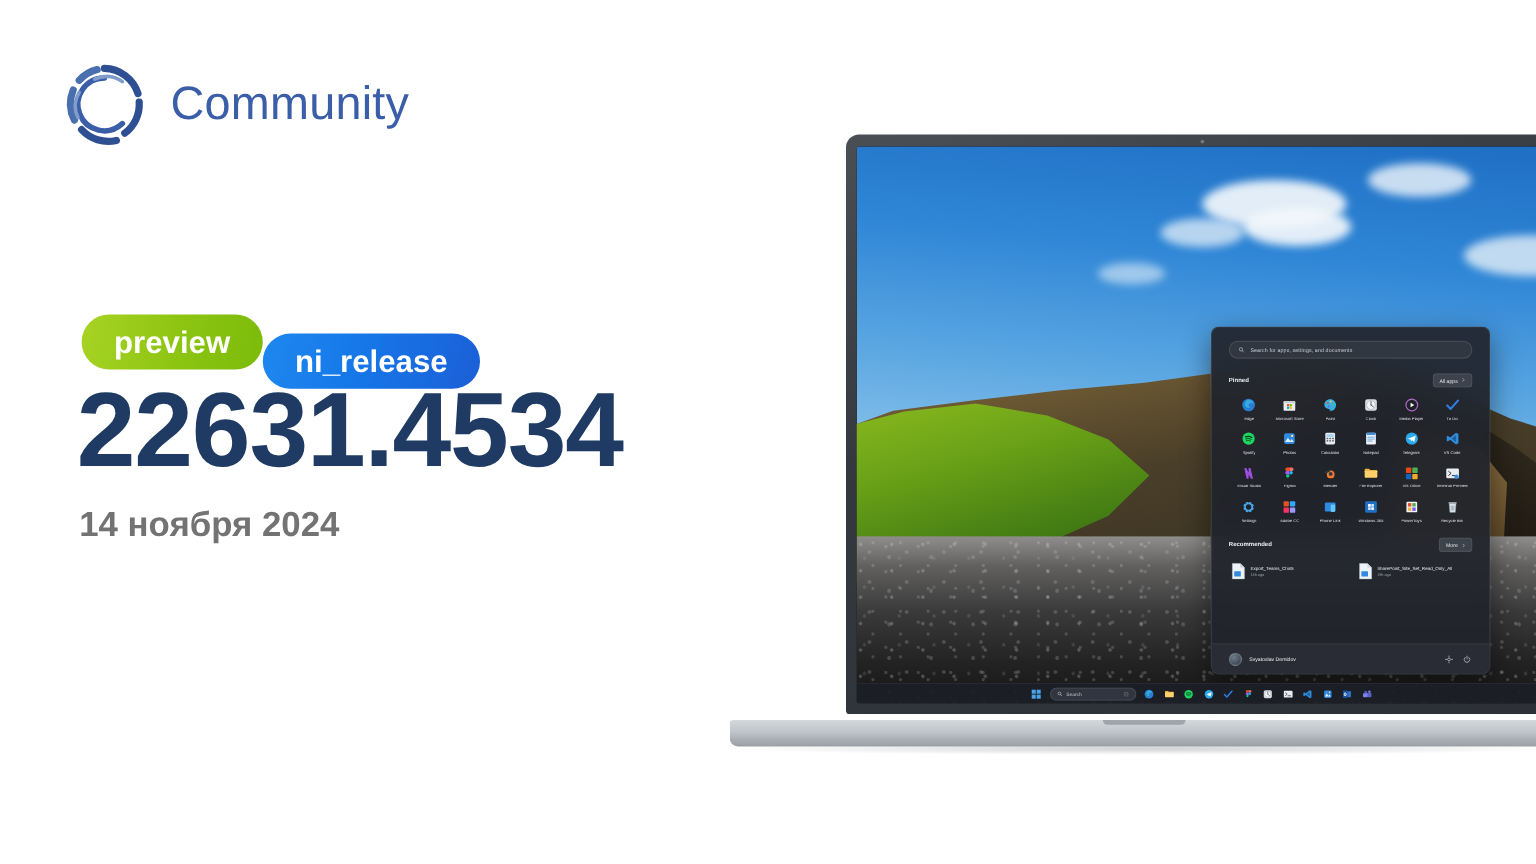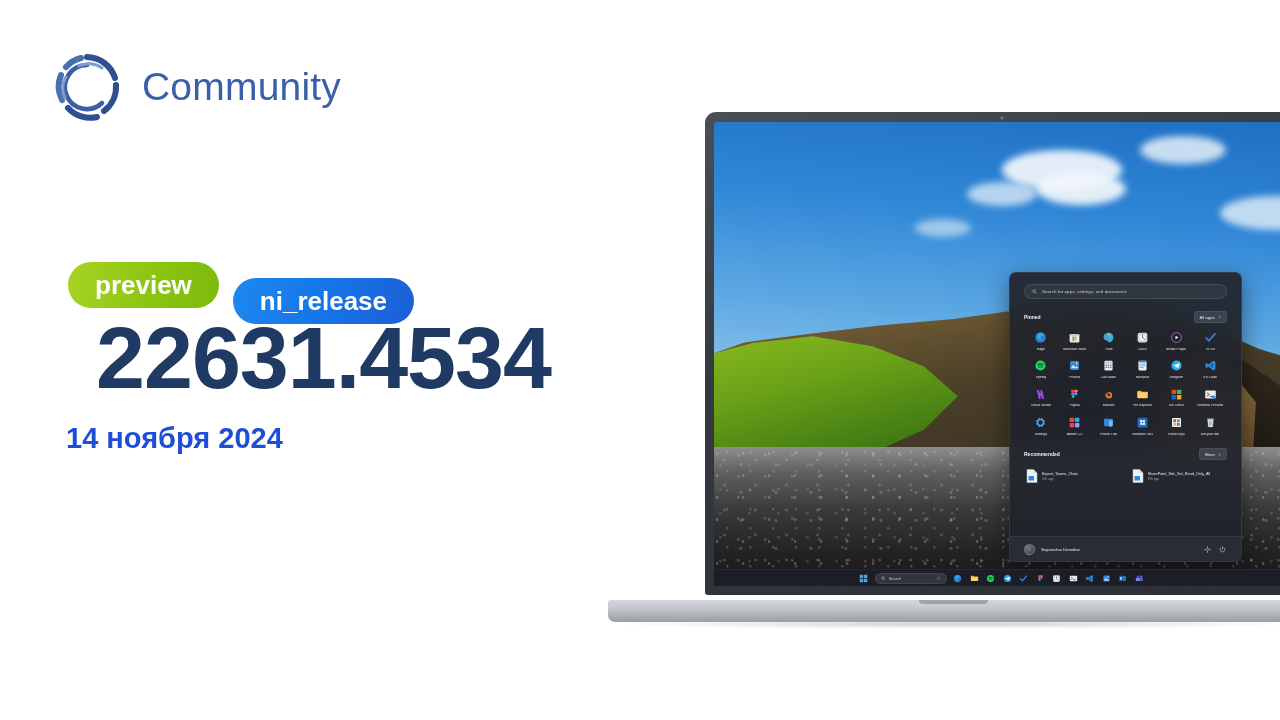--- a/index.html
+++ b/index.html
@@ -9,35 +9,35 @@
     background: #ffffff;
     font-family: "Liberation Sans", sans-serif;
   }
   .page { position: relative; width: 1156px; height: 720px; background: #fff; }
 
   
   .brand { position: absolute; left: 52px; top: 52px; display: flex; align-items: center; gap: 20px; }
   .brand-mark { width: 70px; height: 70px; position: relative; }
   .brand-name { font-size: 39px; color: #3a5ea8; letter-spacing: .2px; font-weight: 400; }
 
-  .badges { position: absolute; left: 68px; top: 262px; display: flex; gap: 14px; }
+  .badges { position: absolute; left: 68px; top: 262px; display: flex; }
   .badge {
     height: 46px; border-radius: 23px; display: flex; align-items: center; justify-content: center;
     padding: 0 27px; color: #fff; font-size: 26px; font-weight: 600; white-space: nowrap;
   }
   .badge.green { background: linear-gradient(100deg,#a8d324 0%,#8cc412 55%,#7cbb0a 100%); }
   .badge.blue  { background: linear-gradient(105deg,#1e88ef 0%,#1677e8 45%,#1b5fd6 100%); margin-top: 16px; }
 
   .build-number {
     position: absolute; left: 64px; top: 312px;
-    font-size: 88px; font-weight: 700; color: #1f3a63; letter-spacing: -1px; line-height: 1.05; margin-left: 32px;
+    font-size: 88px; font-weight: 700; color: #1f3a63; letter-spacing: -1px; line-height: 1.05;
   }
   .build-date {
     position: absolute; left: 66px; top: 422px;
-    font-size: 29px; font-weight: 700; color: #1d4ed8;
+    font-size: 29px; font-weight: 700; color: #737373;
   }
 
   
   .laptop { position: absolute; left: 608px; top: 112px; width: 690px; height: 510px; }
   .lid {
     position: absolute; left: 97px; top: 0; width: 593px; height: 483px;
     background: linear-gradient(160deg,#4a4f55 0%,#343940 40%,#2c3036 100%);
     border-radius: 11px 11px 3px 3px;
     padding: 10px 9px 9px 9px;
   }

